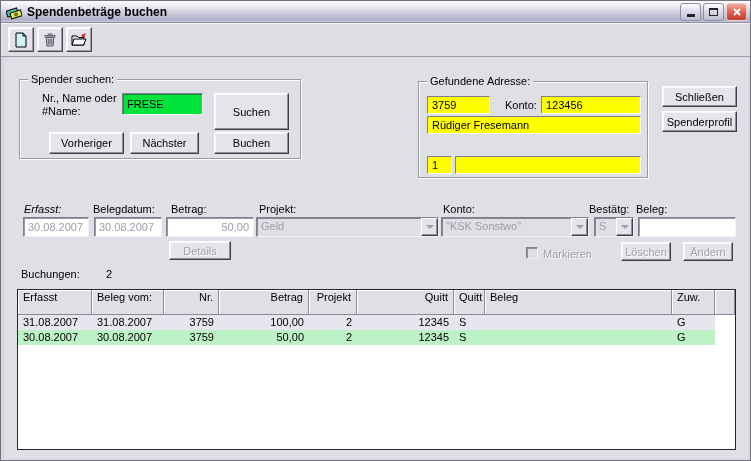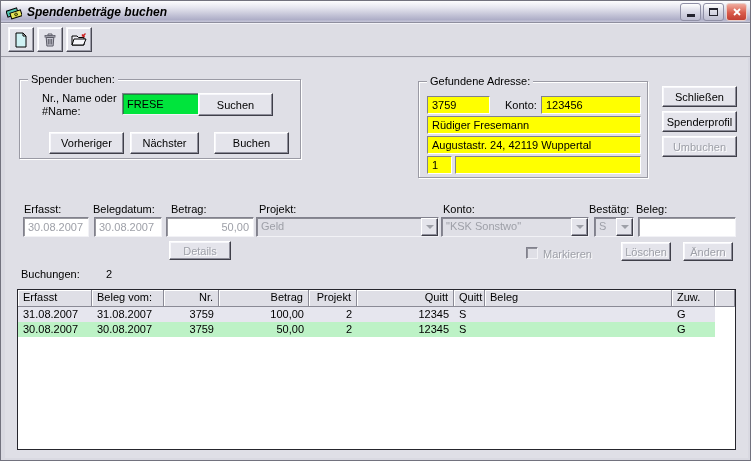--- a/index.html
+++ b/index.html
@@ -3,21 +3,21 @@
 <meta charset="utf-8">
 <style>
   * { margin:0; padding:0; box-sizing:border-box; }
   body { font-family:"Liberation Sans","DejaVu Sans",sans-serif; background:#fff; }
 
   .window{ width:751px; height:461px; border:1px solid #72727E; background:#D9D9E1; position:relative; overflow:hidden; }
 
   
   .titlebar{ height:22px; display:flex; align-items:center; padding:0 3px 0 4px;
     background:linear-gradient(180deg,#FDFDFE 0%,#E7E7F0 30%,#AFAFC8 88%,#C6C6D8 100%);
-    border-bottom:1px solid #8E8E9E;font-style:italic; }
+    border-bottom:1px solid #8E8E9E; }
   .title-icon{ width:16px; height:16px; margin:0 5px 0 1px; flex:0 0 auto; }
   .title-text{ font-size:12px; font-weight:bold; color:#000; flex:1; white-space:nowrap; overflow:hidden; }
   .winbtn{ width:21px; height:18px; margin-left:2px; border-radius:3px; border:1px solid #8F8FA5;
     background:linear-gradient(180deg,#FEFEFE 0%,#DCDCE8 45%,#BEBED2 100%);
     display:flex; align-items:center; justify-content:center; cursor:pointer; }
   .winbtn.close{ background:linear-gradient(180deg,#F0AC9F 0%,#D95B4B 55%,#C13F33 100%); border-color:#E9CFC9; }
   .glyph-min{ width:8px; height:3px; background:#23232E; margin-top:8px; }
   .glyph-max{ width:9px; height:8px; border:1px solid #23232E; border-top-width:2px; background:transparent; }
 
   
@@ -56,21 +56,21 @@
   .combo .val{ flex:1; font-size:11px; color:#9EA0A8; padding:2px 4px; white-space:nowrap; overflow:hidden; }
   .combo .arrow{ width:17px; flex:0 0 auto; background:#E4E4EB; margin:0; border:1px solid; border-color:#FFFFFF #3F3F49 #3F3F49 #FFFFFF;
     box-shadow:inset -1px -1px 0 #8E8E9A; display:flex; align-items:center; justify-content:center; }
   .tri{ width:0; height:0; border-left:4px solid transparent; border-right:4px solid transparent; border-top:4px solid #9EA0A8; }
 
   .checkbox{ position:absolute; width:12px; height:12px; background:#DFDFE6;
     border:1px solid; border-color:#81818D #F2F2F6 #F2F2F6 #81818D; box-shadow:inset 1px 1px 0 rgba(50,50,62,.45); }
 
   
   .table{ position:absolute; left:12px; top:231px; width:719px; height:161px; background:#FFFFFF; border:1px solid #26262D; overflow:hidden; }
-  .thead{ display:flex; height:17px;justify-content:center; }
+  .thead{ display:flex; height:25px;justify-content:center; }
   .th{ background:#DFDFE6; border-right:1px solid #8A8A95; border-bottom:1px solid #8A8A95;
     box-shadow:inset 1px 1px 0 #FFFFFF; font-size:11px; line-height:15px; padding:0 5px; white-space:nowrap; overflow:hidden; flex:0 0 auto; }
   .tr{ display:flex; height:15px; cursor:pointer; }
   .tr.alt{ background:#E6E6EE; }
   .tr.hl{ background:#BDF2C6; }
   .td{ font-size:11px; line-height:15px; padding:0 5px; white-space:nowrap; overflow:hidden; flex:0 0 auto; color:#000; }
   .td.last{ background:#FFFFFF; }
   .a-r{ text-align:right;padding-left:7px; }
   .c0{ width:74px; } .c1{ width:72px; } .c2{ width:55px; } .c3{ width:90px; } .c4{ width:48px; }
   .c5{ width:97px; } .c6{ width:31px; } .c7{ width:187px; } .c8{ width:43px; } .c9{ width:20px; flex:1 0 auto; }
@@ -122,46 +122,44 @@
         <path d="M1 4 h5 l1.5 1.5 H13 V13 H1 Z" fill="#ECECF2" stroke="#000" stroke-width="1"></path>
         <path d="M3 7 h12 l-2.5 6 H1 Z" fill="#F7F7FB" stroke="#000" stroke-width="1"></path>
         <path d="M14.5 1.5 L11.5 4.5 M11.5 4.5 h2.3 M11.5 4.5 v-2.3" stroke="#CC2222" stroke-width="1.4" fill="none"></path>
       </svg>
     </div>
   </div>
 
   <div class="client">
 
     <div class="group" style="left:14px;top:21px;width:282px;height:80px;">
-      <div class="legend">Spender buchen:</div>
+      <div class="legend">Spender suchen:</div>
       <div class="lbl" style="left:22px;top:12px;position:absolute;">Nr., Name oder</div>
       <div class="lbl" style="left:22px;top:25px;position:absolute;">#Name:</div>
       <input class="field-green sunken" style="left: 102px; top: 13px; width: 81px; height: 22px;" value="FRESE">
-      <div class="btn" style="left:178px;top:13px;width:75px;height:23px;text-align:center;">Suchen</div>
+      <div class="btn" style="left:194px;top:13px;width:75px;height:37px;text-align:center;">Suchen</div>
       <div class="btn" style="left:29px;top:52px;width:75px;height:22px;">Vorheriger</div>
       <div class="btn" style="left:110px;top:52px;width:69px;height:22px;">Nächster</div>
       <div class="btn" style="left:194px;top:52px;width:75px;height:22px;">Buchen</div>
     </div>
 
     <div class="group" style="left:413px;top:23px;width:230px;height:97px;">
       <div class="legend">Gefundene Adresse:</div>
       <div class="field-yellow" style="left:8px;top:14px;width:63px;">3759</div>
       <div class="lbl" style="left:86px;top:17px;position:absolute;">Konto:</div>
       <div class="field-yellow" style="left:122px;top:14px;width:100px;">123456</div>
       <div class="field-yellow" style="left:8px;top:34px;width:214px;">Rüdiger Fresemann</div>
-      <div class="field-yellow" style="left:8px;top:54px;width:214px;">Augustastr. 24, 42119 Wuppertal</div>
       <div class="field-yellow" style="left:8px;top:74px;width:25px;">1</div>
       <div class="field-yellow" style="left:36px;top:74px;width:186px;"></div>
     </div>
 
     <div class="btn" style="left:657px;top:28px;width:75px;height:21px;">Schließen</div>
     <div class="btn" style="left:657px;top:53px;width:75px;height:21px;">Spenderprofil</div>
-    <div class="btn disabled" style="left:657px;top:78px;width:75px;height:21px;">Umbuchen</div>
-
-    <div class="lbl" style="left:19px;top:145px;">Erfasst:</div>
+
+    <div class="lbl" style="left:19px;top:145px;font-style:italic;">Erfasst:</div>
     <div class="lbl" style="left:88px;top:145px;">Belegdatum:</div>
     <div class="lbl" style="left:166px;top:145px;">Betrag:</div>
     <div class="lbl" style="left:254px;top:145px;">Projekt:</div>
     <div class="lbl" style="left:438px;top:145px;">Konto:</div>
     <div class="lbl" style="left:584px;top:145px;">Bestätg:</div>
     <div class="lbl" style="left:631px;top:145px;">Beleg:</div>
 
     <input class="input sunken" disabled="" style="left: 18px; top: 159px; width: 66px;" value="30.08.2007">
     <input class="input sunken" disabled="" style="left: 89px; top: 159px; width: 68px;" value="30.08.2007">
     <input class="input sunken num" disabled="" style="left: 161px; top: 159px; width: 88px;" value="50,00">

